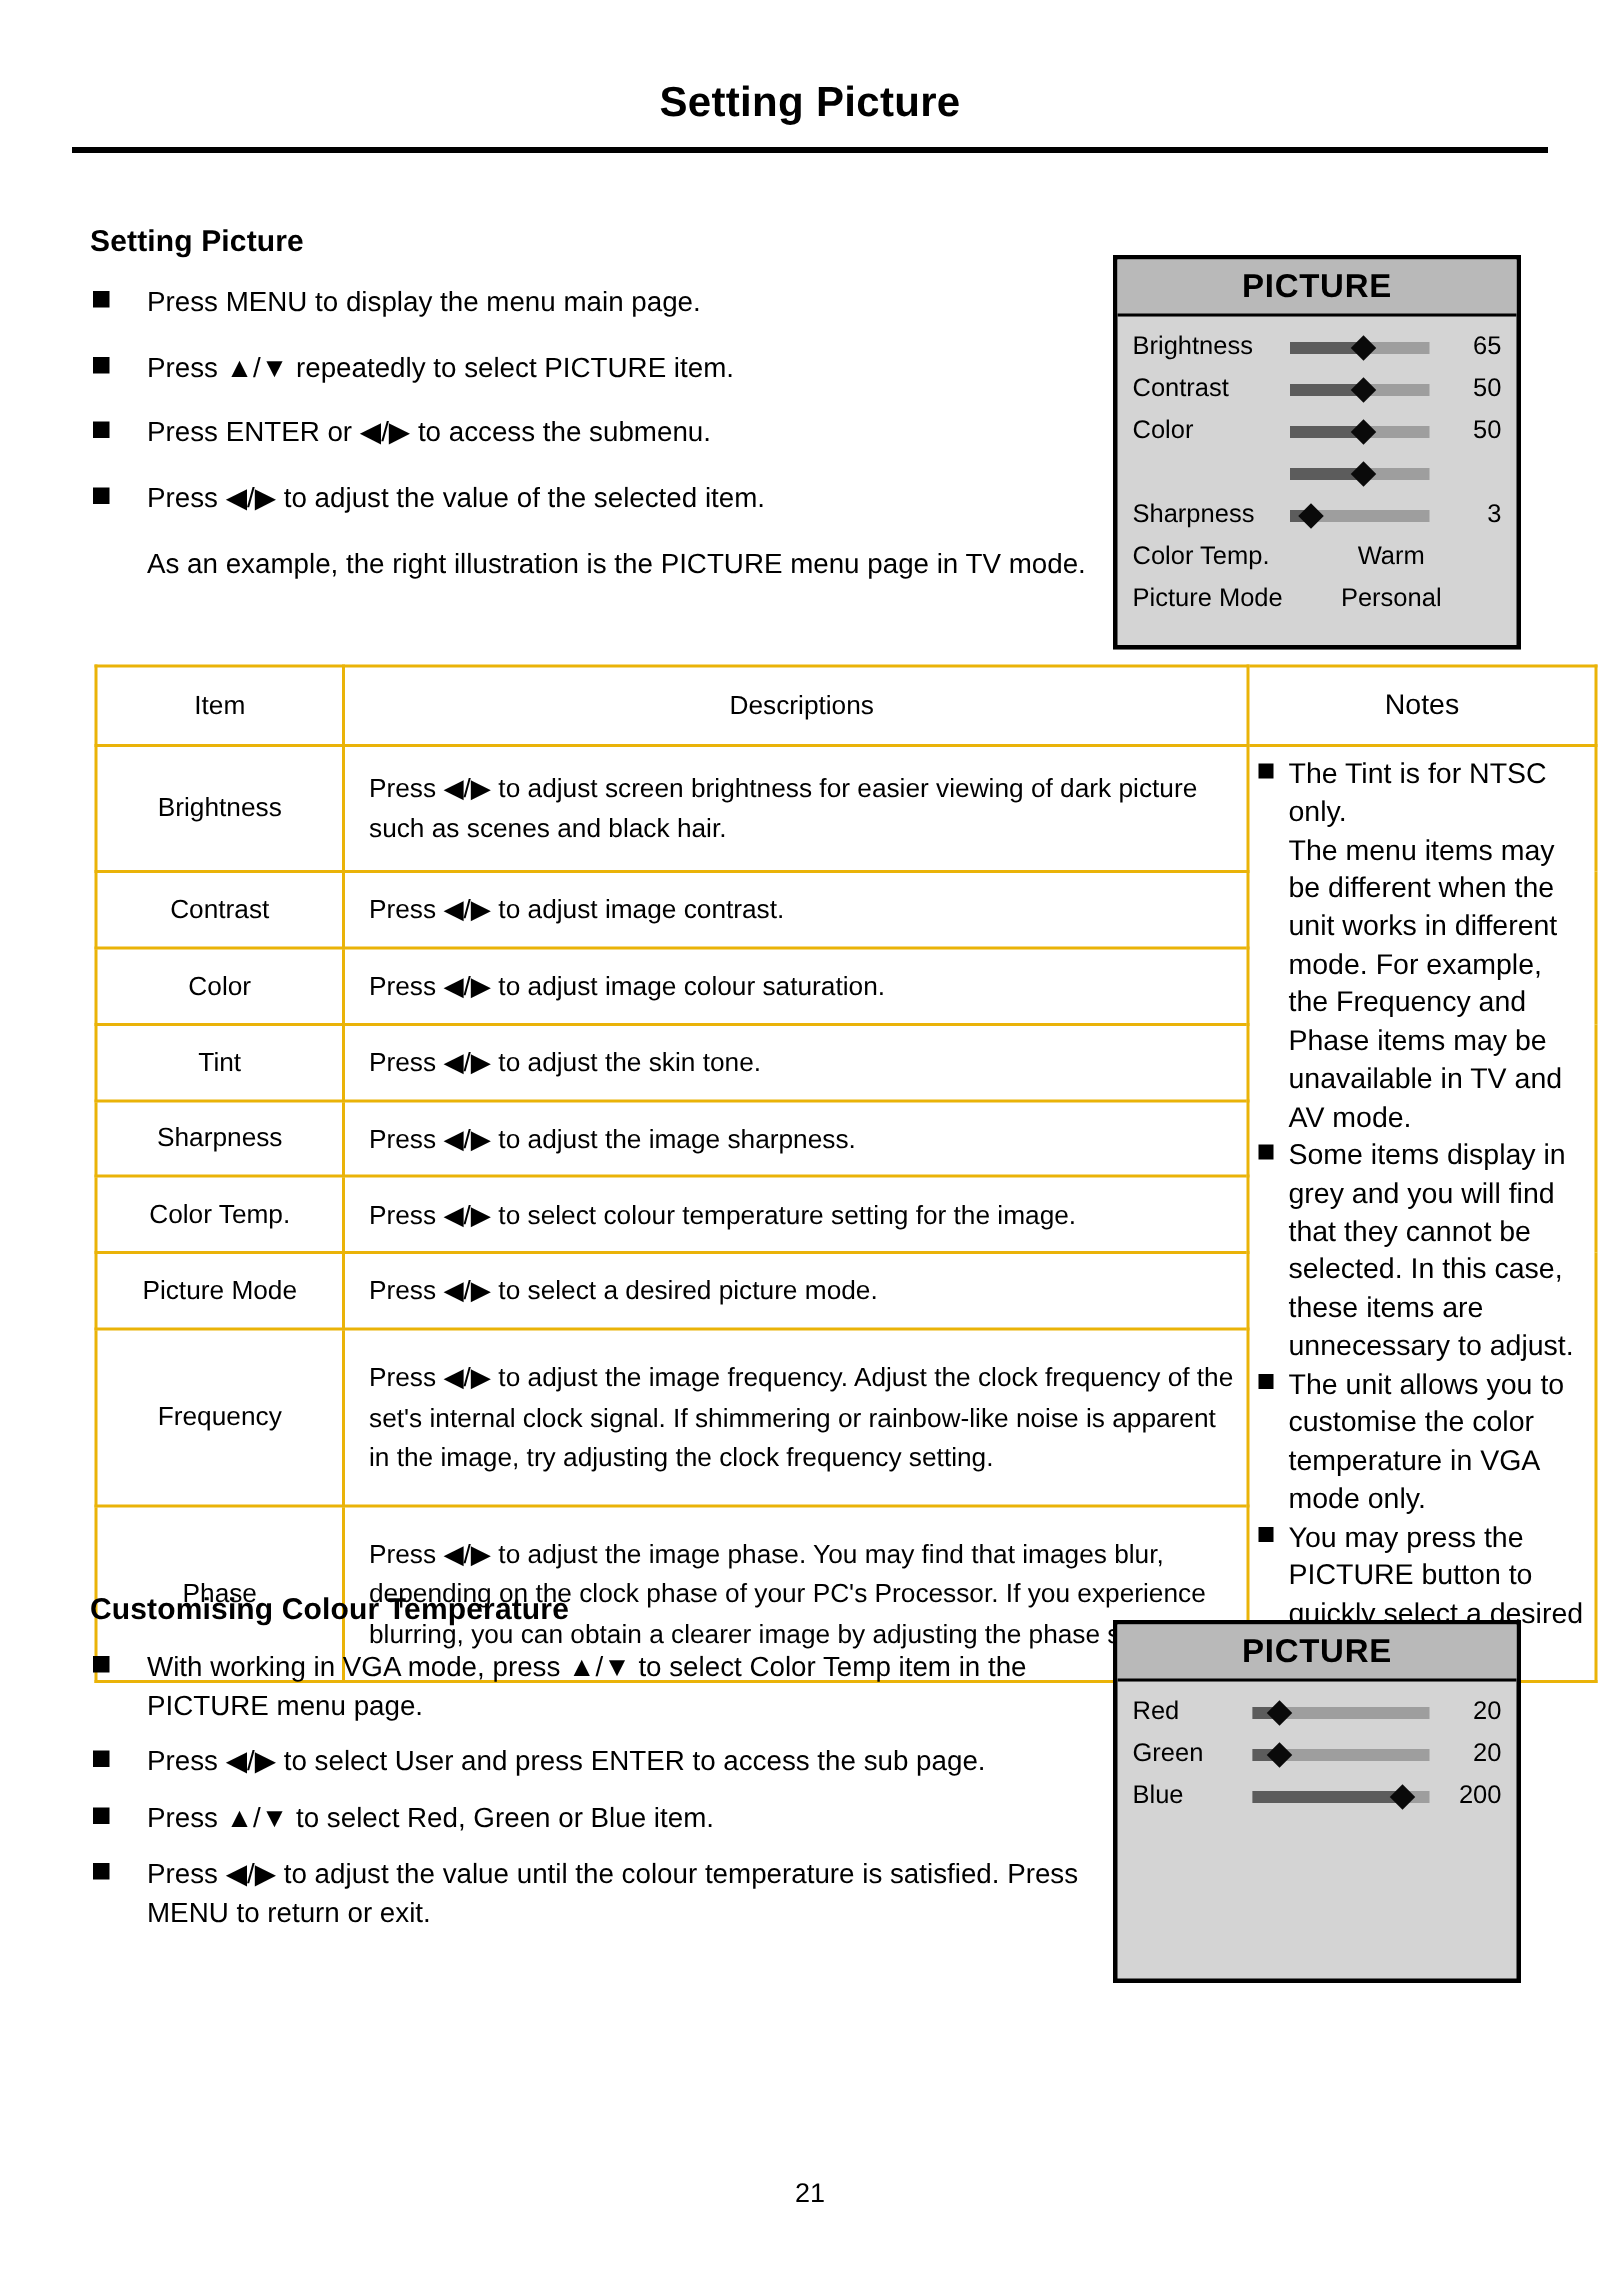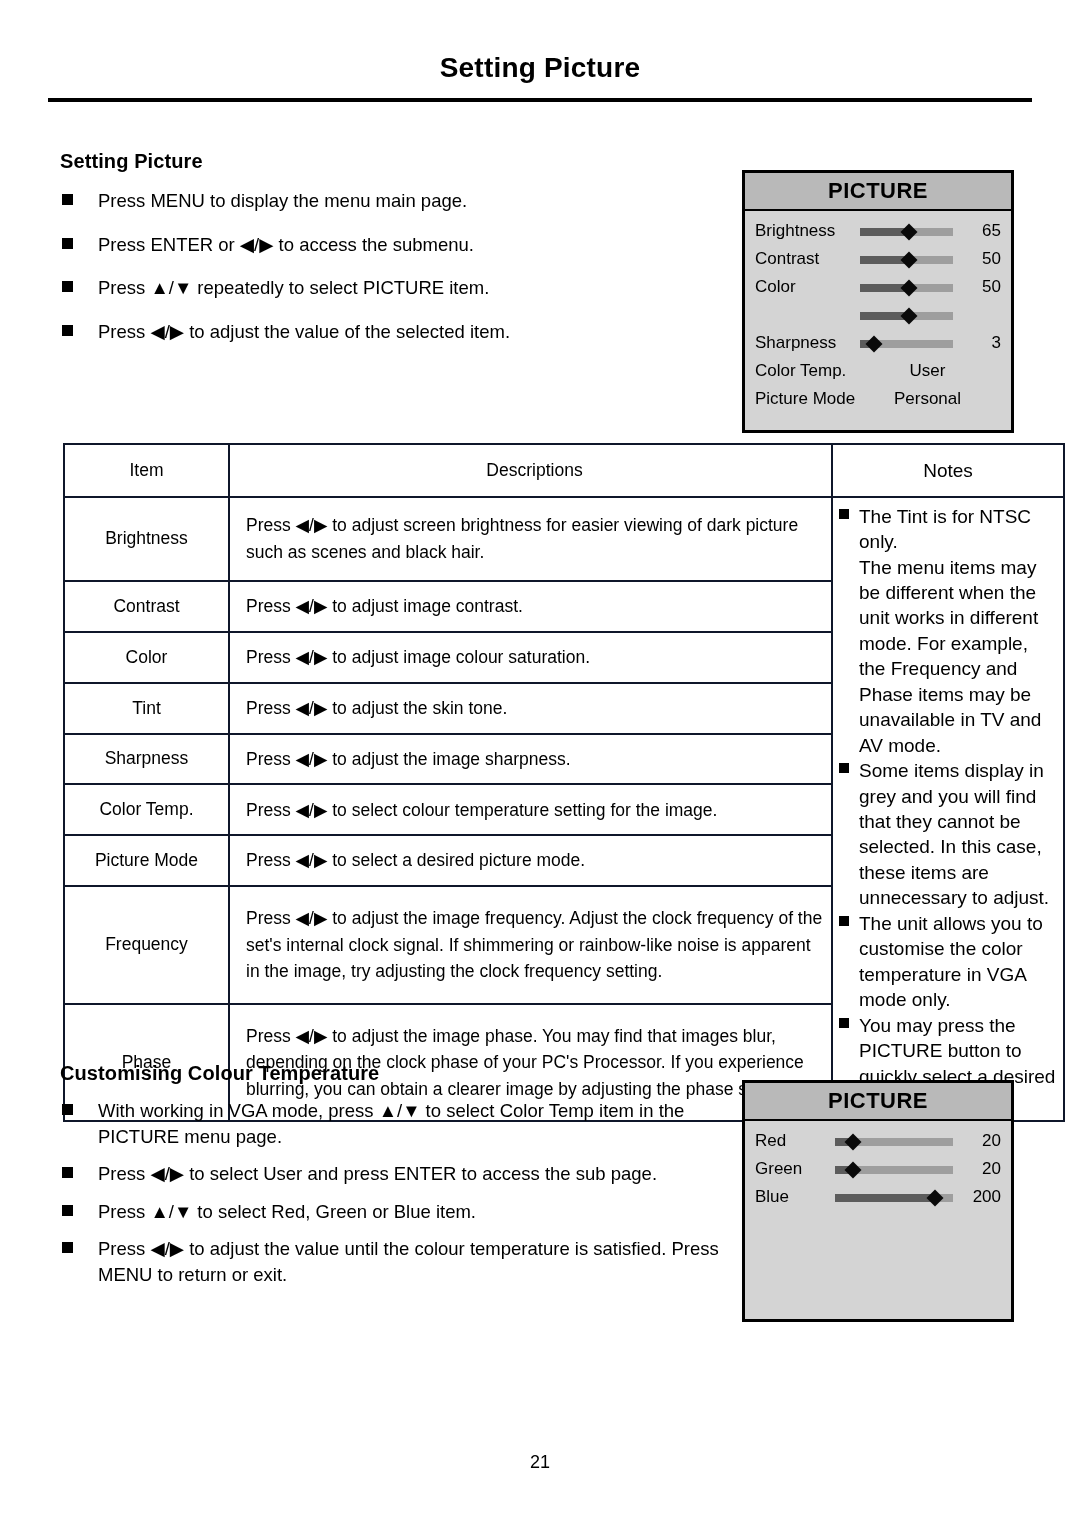--- a/index.html
+++ b/index.html
@@ -150,21 +150,21 @@
   
   #spec-table {
     position: absolute;
     left: 63px; top: 443px;
     width: 942px;
     border-collapse: collapse;
     table-layout: fixed;
     font-size: 17.5px;
   }
   #spec-table td, #spec-table th {
-    border: 2px solid #0f172a;
+    border: 2px solid #eab308;
     vertical-align: middle;
     padding: 6px 8px;
     font-weight: normal;
   }
   #spec-table .col-item { width: 147px; text-align: center; }
   #spec-table .col-desc { width: 577px; text-align: left; padding-left: 16px; line-height: 1.52; }
   #spec-table .col-notes {
     width: 218px;
     vertical-align: top;
     padding: 6px 6px 6px 6px;
@@ -210,30 +210,31 @@
 
 <div class="section-title" id="setting-picture-title">Setting Picture</div>
 
 <ul class="bullet-list" id="setting-list">
   <li class="bullet-row">
     <span class="sq"></span>
     <span class="txt">Press MENU to display the menu main page.</span>
   </li>
   <li class="bullet-row">
     <span class="sq"></span>
+    <span class="txt">Press ▲/▼ repeatedly to select PICTURE item.</span>
+  </li>
+  <li class="bullet-row">
+    <span class="sq"></span>
     <span class="txt">Press ENTER or ◀/▶ to access the submenu.</span>
   </li>
   <li class="bullet-row">
     <span class="sq"></span>
-    <span class="txt">Press ▲/▼ repeatedly to select PICTURE item.</span>
-  </li>
-  <li class="bullet-row">
-    <span class="sq"></span>
     <span class="txt">Press ◀/▶ to adjust the value of the selected item.</span>
   </li>
+  <li class="plain-row">As an example, the right illustration is the PICTURE menu page in TV mode.</li>
 </ul>
 
 <div class="osd" id="osd-main">
   <div class="osd-title">PICTURE</div>
   <div class="osd-body">
 
     <div class="osd-row">
       <span class="osd-label">Brightness</span>
       <span class="osd-slider">
         <span class="track"></span>
@@ -278,21 +279,21 @@
       <span class="osd-slider">
         <span class="track"></span>
         <span class="fill" style="width: 15%;"></span>
         <span class="thumb" style="left: 15%;"></span>
       </span>
       <span class="osd-value">3</span>
     </div>
 
     <div class="osd-row textrow">
       <span class="osd-label">Color Temp.</span>
-      <span class="osd-value2">User</span>
+      <span class="osd-value2">Warm</span>
     </div>
 
     <div class="osd-row textrow">
       <span class="osd-label">Picture Mode</span>
       <span class="osd-value2">Personal</span>
     </div>
 
   </div>
 </div>
 

